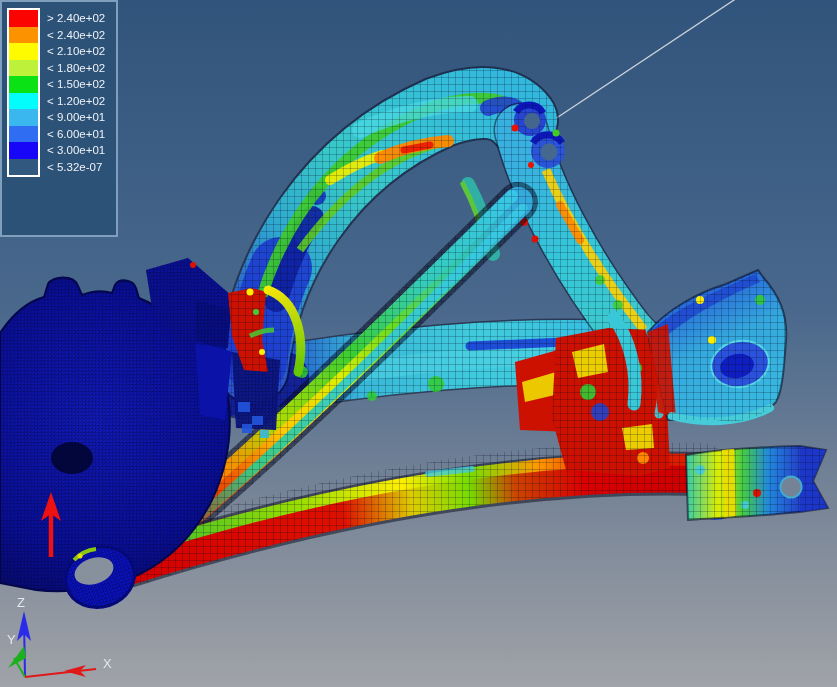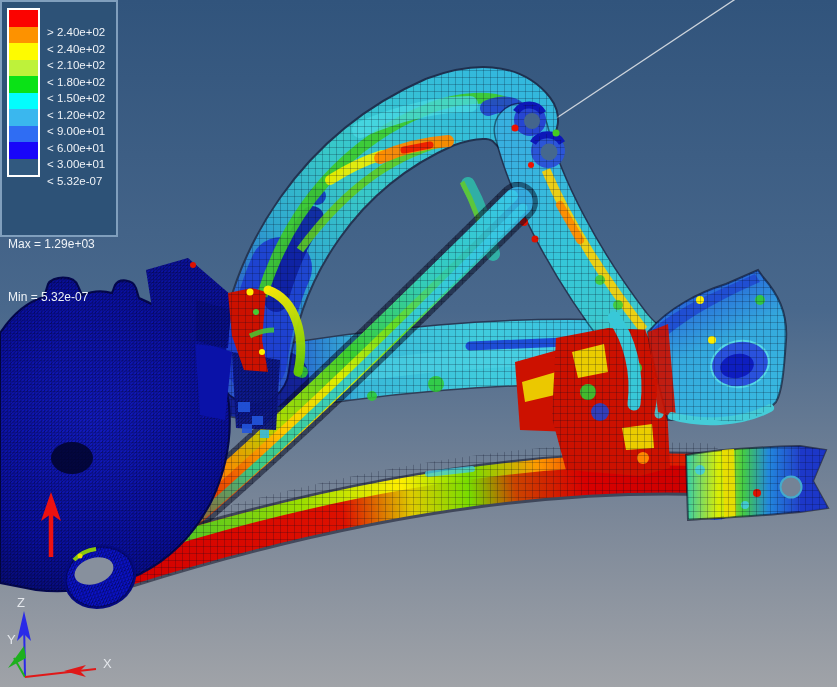--- a/index.html
+++ b/index.html
@@ -6,21 +6,21 @@
   #stage{position:relative;width:837px;height:687px;overflow:hidden;
          font-family:"Liberation Sans",sans-serif;}
   #viewport-svg{position:absolute;left:0;top:0;display:block;}
   
   .legend{position:absolute;left:0;top:0;width:118px;height:237px;
           background:#2d5277;border:2px solid #809fbd;box-sizing:border-box;
           color:#eef2f7;font-size:11.5px;}
   .legend-top{display:flex;margin:6px 0 0 5px;}
   .swcol{border:2px solid #ffffff;width:29px;height:165px;box-sizing:content-box;}
   .sw{height:16.5px;width:29px;}
-  .lblcol{margin-left:7px;padding-top:2px;margin-top:14px;}
+  .lblcol{margin-left:7px;padding-top:2px;}
   .lbl{height:16.5px;line-height:16.5px;white-space:pre;}
   .maxmin{margin:12px 0 0 6px;line-height:17.5px;font-size:12px;white-space:pre;}
 </style>
 </head>
 <body>
 
 <div id="stage">
 
 <svg id="viewport-svg" width="837" height="687" viewBox="0 0 837 687">
   <defs>
@@ -340,19 +340,15 @@
       <div class="lbl">&lt; 2.10e+02</div>
       <div class="lbl">&lt; 1.80e+02</div>
       <div class="lbl">&lt; 1.50e+02</div>
       <div class="lbl">&lt; 1.20e+02</div>
       <div class="lbl">&lt; 9.00e+01</div>
       <div class="lbl">&lt; 6.00e+01</div>
       <div class="lbl">&lt; 3.00e+01</div>
       <div class="lbl">&lt; 5.32e-07</div>
     </div>
   </div>
-  <div class="maxmin">
-    <div>Max = 1.29e+03</div>
-    <div>Min = 5.32e-07</div>
-  </div>
 </div>
 
 </div>
 
 </body></html>

